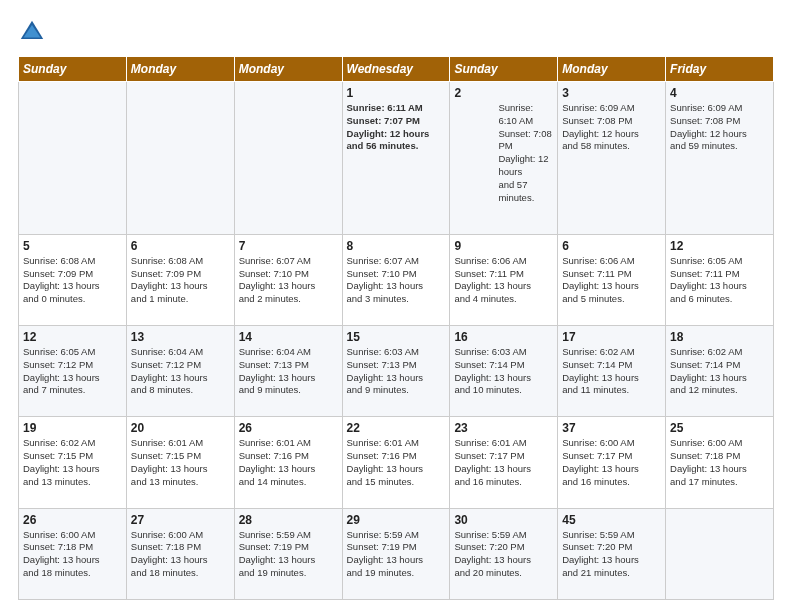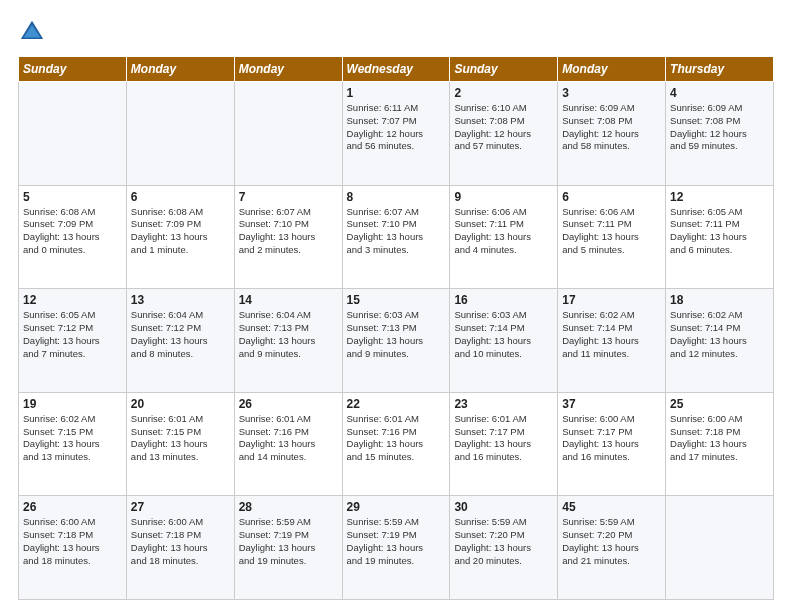--- a/index.html
+++ b/index.html
@@ -130,38 +130,38 @@
 
   <table class="calendar">
     <thead>
       <tr>
       <th>Sunday</th>
           <th>Monday</th>
           <th>Monday</th>
           <th>Wednesday</th>
           <th>Sunday</th>
           <th>Monday</th>
-          <th>Thursday</th>
+          <th>Friday</th>
         </tr>
     </thead>
     <tbody>
     <tr>
           <td class="empty-cell"></td>
           <td class="empty-cell"></td>
           <td class="empty-cell"></td>
           <td>
             <span class="day-number">1</span>
-            <div class="day-info" style="white-space: pre-line;">Sunrise: 6:11 AM
+            <div class="day-info" style="white-space: pre-line; font-weight: bold;">Sunrise: 6:11 AM
 Sunset: 7:07 PM
 Daylight: 12 hours
 and 56 minutes.</div>
           </td>
           <td>
             <span class="day-number">2</span>
-            <div class="day-info" style="white-space: pre-line;">Sunrise: 6:10 AM
+            <div class="day-info" style="white-space: pre-line; margin-left: 44px;">Sunrise: 6:10 AM
 Sunset: 7:08 PM
 Daylight: 12 hours
 and 57 minutes.</div>
           </td>
           <td>
             <span class="day-number">3</span>
             <div class="day-info" style="white-space: pre-line;">Sunrise: 6:09 AM
 Sunset: 7:08 PM
 Daylight: 12 hours
 and 58 minutes.</div>

